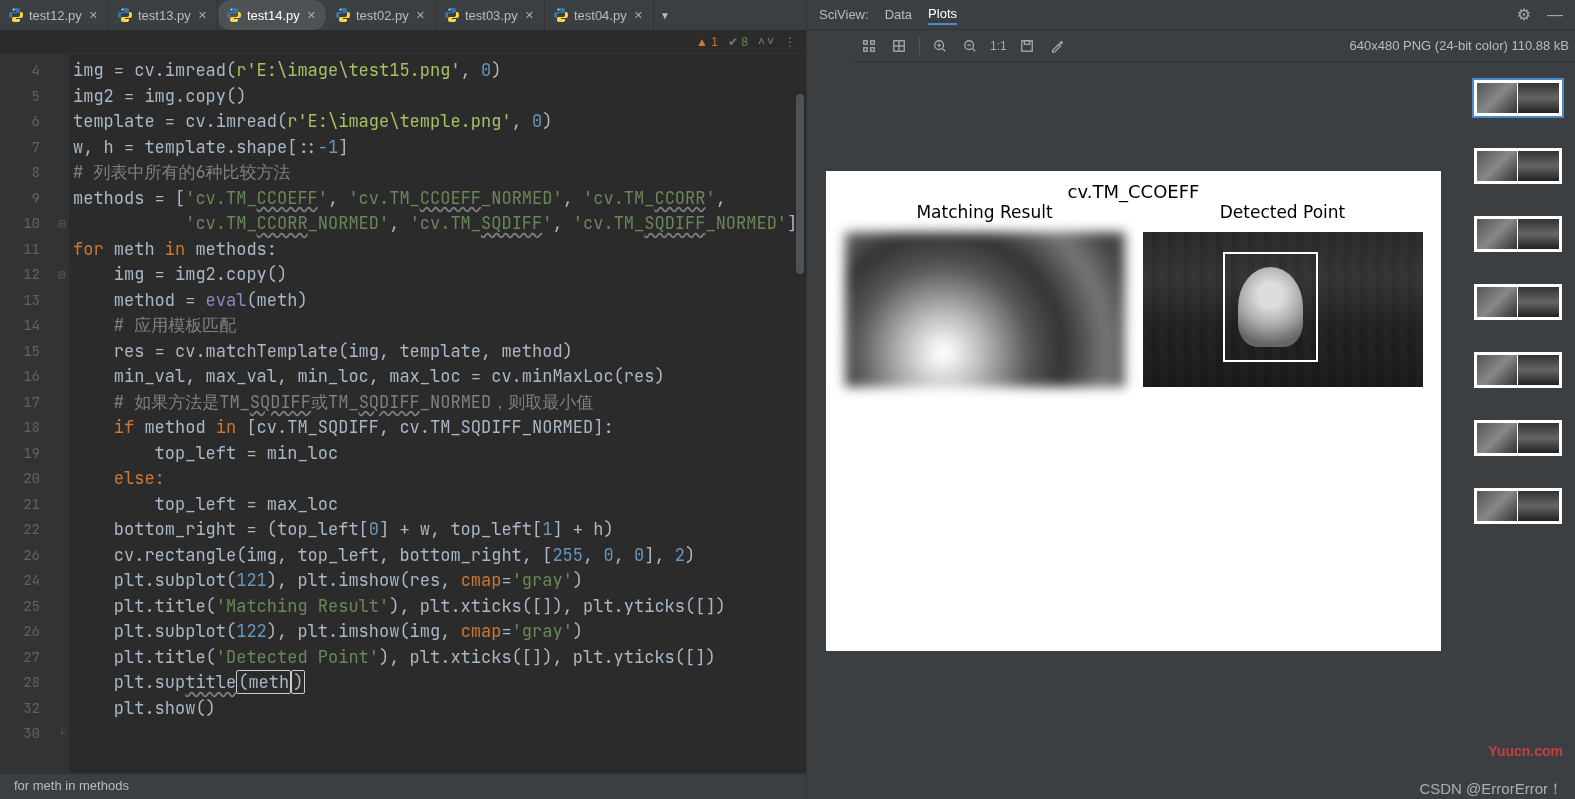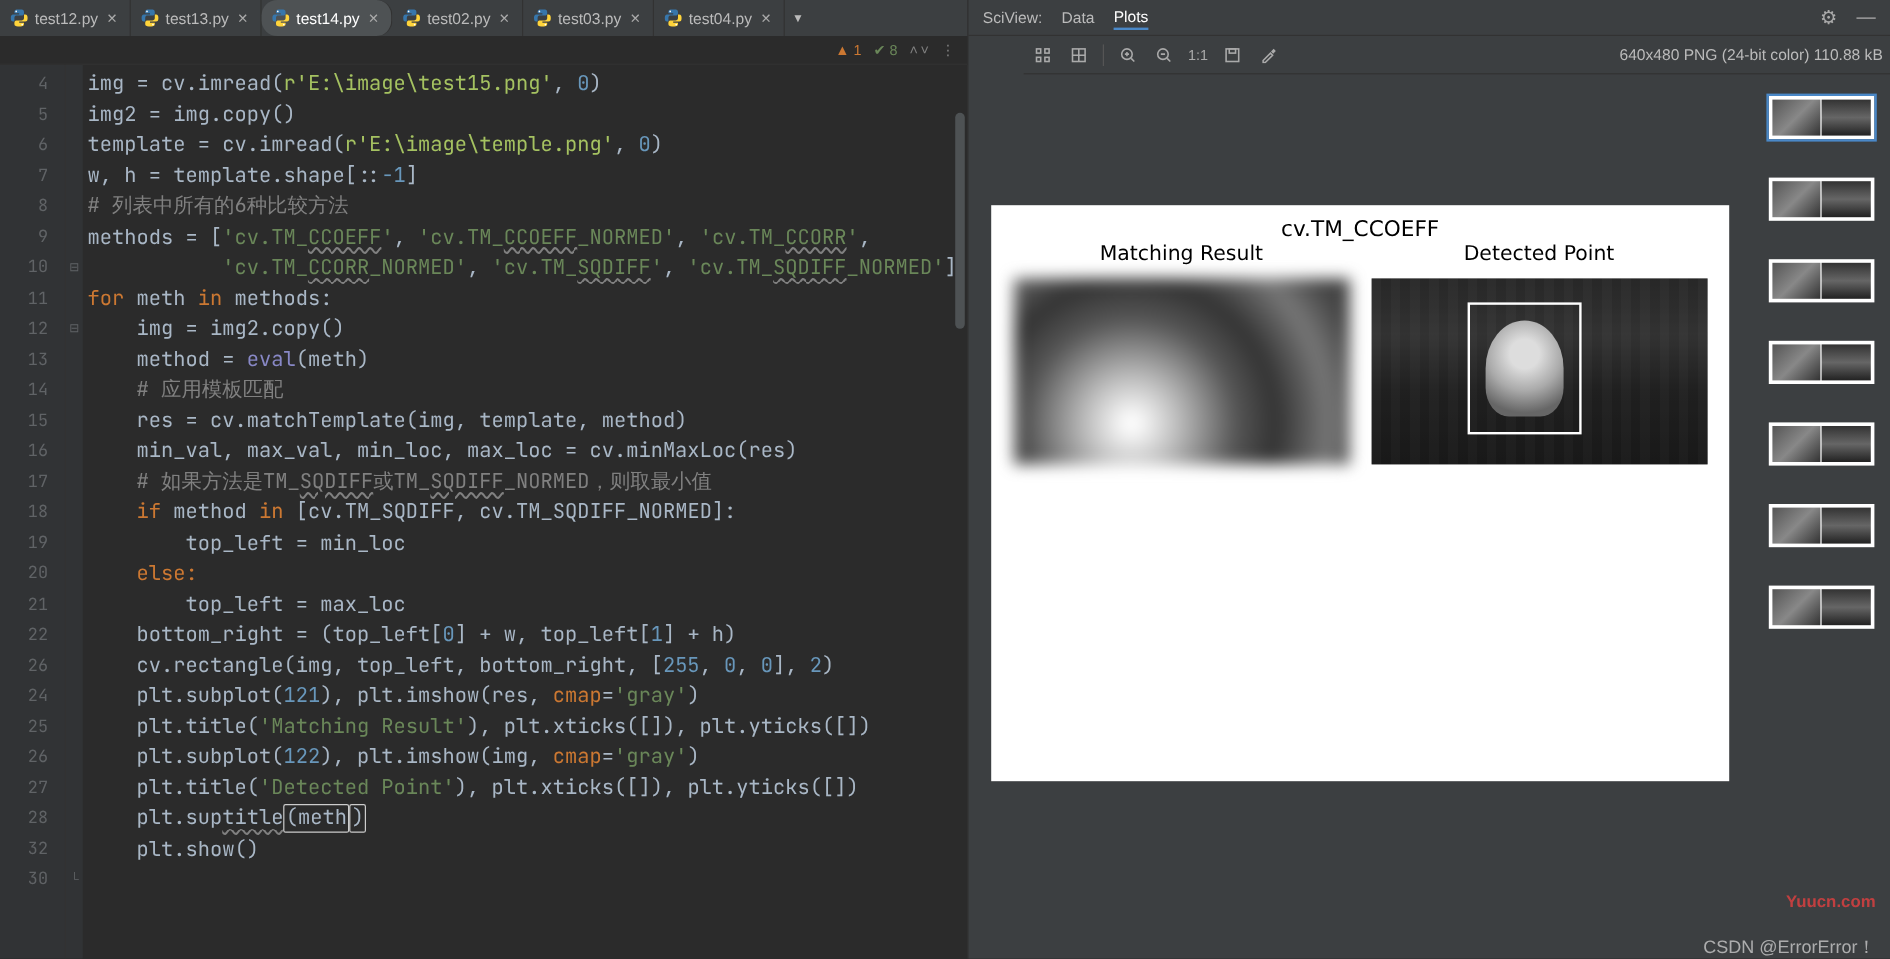--- a/index.html
+++ b/index.html
@@ -208,20 +208,21 @@
         <div>&nbsp;</div>
         <div>&nbsp;</div>
         <div>&nbsp;</div>
         <div>&nbsp;</div>
         <div>&nbsp;</div>
         <div>└</div>
       </div>
     <div class="code"><div></div><div><span>img = cv.imread(</span><span class="strpath">r'E:\image\test15.png'</span><span>, </span><span class="num">0</span><span>)</span></div><div>img2 = img.copy()</div><div><span>template = cv.imread(</span><span class="strpath">r'E:\image\temple.png'</span><span>, </span><span class="num">0</span><span>)</span></div><div><span>w, h = template.shape[::</span><span class="num">-1</span><span>]</span></div><div class="cmt"># 列表中所有的6种比较方法</div><div><span>methods = [</span><span class="str">'cv.TM_</span><span class="str under">CCOEFF</span><span class="str">'</span><span>, </span><span class="str">'cv.TM_</span><span class="str under">CCOEFF</span><span class="str">_NORMED'</span><span>, </span><span class="str">'cv.TM_</span><span class="str under">CCORR</span><span class="str">'</span><span>,</span></div><div><span>           </span><span class="str">'cv.TM_</span><span class="str under">CCORR</span><span class="str">_NORMED'</span><span>, </span><span class="str">'cv.TM_</span><span class="str under">SQDIFF</span><span class="str">'</span><span>, </span><span class="str">'cv.TM_</span><span class="str under">SQDIFF</span><span class="str">_NORMED'</span><span>]</span></div><div><span class="kw">for </span><span>meth </span><span class="kw">in </span><span>methods:</span></div><div>    img = img2.copy()</div><div><span>    method = </span><span class="builtin">eval</span><span>(meth)</span></div><div class="cmt">    # 应用模板匹配</div><div>    res = cv.matchTemplate(img, template, method)</div><div>    min_val, max_val, min_loc, max_loc = cv.minMaxLoc(res)</div><div><span class="cmt">    # 如果方法是TM_</span><span class="cmt under">SQDIFF</span><span class="cmt">或TM_</span><span class="cmt under">SQDIFF</span><span class="cmt">_NORMED，则取最小值</span></div><div><span class="kw">    if </span><span>method </span><span class="kw">in </span><span>[cv.TM_SQDIFF, cv.TM_SQDIFF_NORMED]:</span></div><div>        top_left = min_loc</div><div><span class="kw">    else:</span></div><div>        top_left = max_loc</div><div><span>    bottom_right = (top_left[</span><span class="idx">0</span><span>] + w, top_left[</span><span class="idx">1</span><span>] + h)</span></div><div><span>    cv.rectangle(img, top_left, bottom_right, [</span><span class="num">255</span><span>, </span><span class="num">0</span><span>, </span><span class="num">0</span><span>], </span><span class="num">2</span><span>)</span></div><div><span>    plt.subplot(</span><span class="num">121</span><span>), plt.imshow(res, </span><span class="kw">cmap</span><span>=</span><span class="str">'gray'</span><span>)</span></div><div><span>    plt.title(</span><span class="str">'Matching Result'</span><span>), plt.xticks([]), plt.yticks([])</span></div><div><span>    plt.subplot(</span><span class="num">122</span><span>), plt.imshow(img, </span><span class="kw">cmap</span><span>=</span><span class="str">'gray'</span><span>)</span></div><div><span>    plt.title(</span><span class="str">'Detected Point'</span><span>), plt.xticks([]), plt.yticks([])</span></div><div><span>    plt.sup</span><span class="under">title</span><span class="caret">(meth</span><span class="caret">)</span></div><div>    plt.show()</div></div>
     <div class="code-scrollbar"></div>
   </div>
+  <div class="breadcrumb">for meth in methods</div>
 </div>
 
 <div class="right-panel">
   <div class="sci-header">
     <span>SciView:</span>
     <span class="tab-link">Data</span>
     <span class="tab-link active">Plots</span>
     <span class="spacer"></span>
     <span class="icon-btn">⚙</span>
     <span class="icon-btn">—</span>

